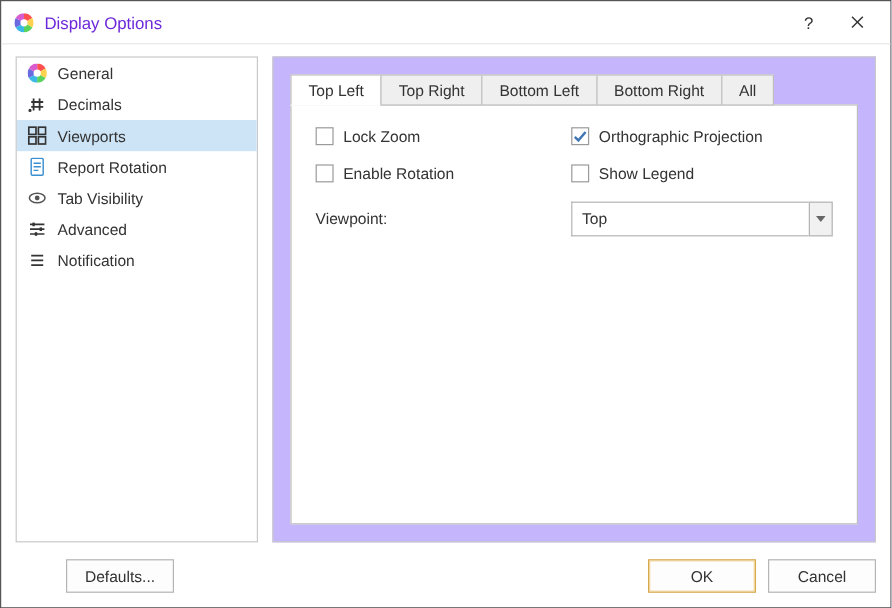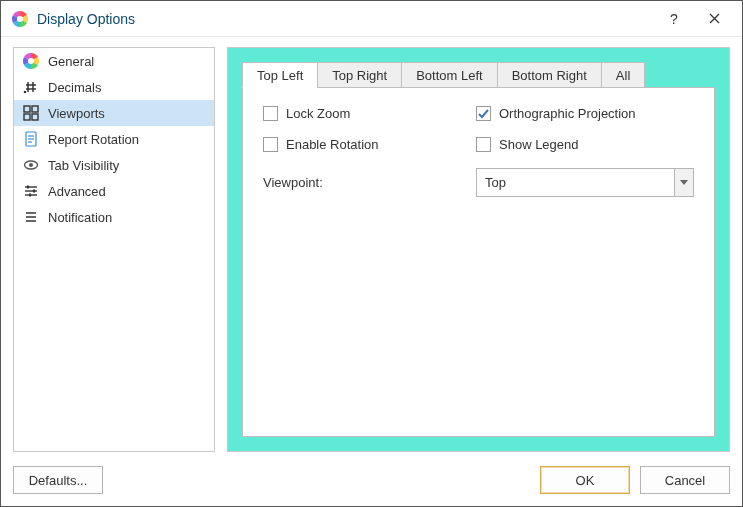--- a/index.html
+++ b/index.html
@@ -28,21 +28,21 @@
     padding: 0 8px 0 10px;
     border-bottom: 1px solid #e8e8e8;
   }
   .titlebar .app-icon {
     width: 18px; height: 18px; margin-right: 8px;
     display:flex; align-items:center; justify-content:center;
   }
   .titlebar .title {
     flex: 1;
     font-size: 14px;
-    color: #0c4a6e;
+    color: #6d28d9;
   }
   .titlebar .win-btn {
     width: 40px; height: 28px;
     display:flex; align-items:center; justify-content:center;
     color:#333;
     font-size: 14px;
   }
   .body {
     flex:1;
     display:flex;
@@ -64,21 +64,21 @@
     cursor:default;
   }
   .sidebar-item.selected {
     background: #cde4f7;
   }
   .sidebar-item .icon { width:18px; height:18px; display:flex; align-items:center; justify-content:center; }
   .sidebar-item .label { flex:1; color:#333; white-space:nowrap; }
   .content {
     flex:1;
     border: 1px solid #c9c9c9;
-    background:#5eead4;
+    background:#c4b5fd;
     padding: 14px 14px 14px 14px;
     position:relative;
   }
   .tabs-wrapper { position:relative; height:100%; }
   .tabstrip {
     display:flex;
     gap:0;
     position:relative;
     z-index:2;
   }
@@ -133,20 +133,21 @@
   }
   .combo .combo-btn {
     width:20px; border:1px solid #b5b5b5; background:#f1f1f1;
     display:flex; align-items:center; justify-content:center;
   }
   .footer {
     display:flex;
     align-items:center;
     padding: 8px 12px 12px 12px;
     gap: 10px;
+    margin-left: 42px;
   }
   .footer .spacer { flex:1; }
   .btn {
     min-width: 90px;
     height: 28px;
     border:1px solid #b5b5b5;
     background:#fdfdfd;
     display:flex; align-items:center; justify-content:center;
     font-size:13px;
     padding: 0 14px;

